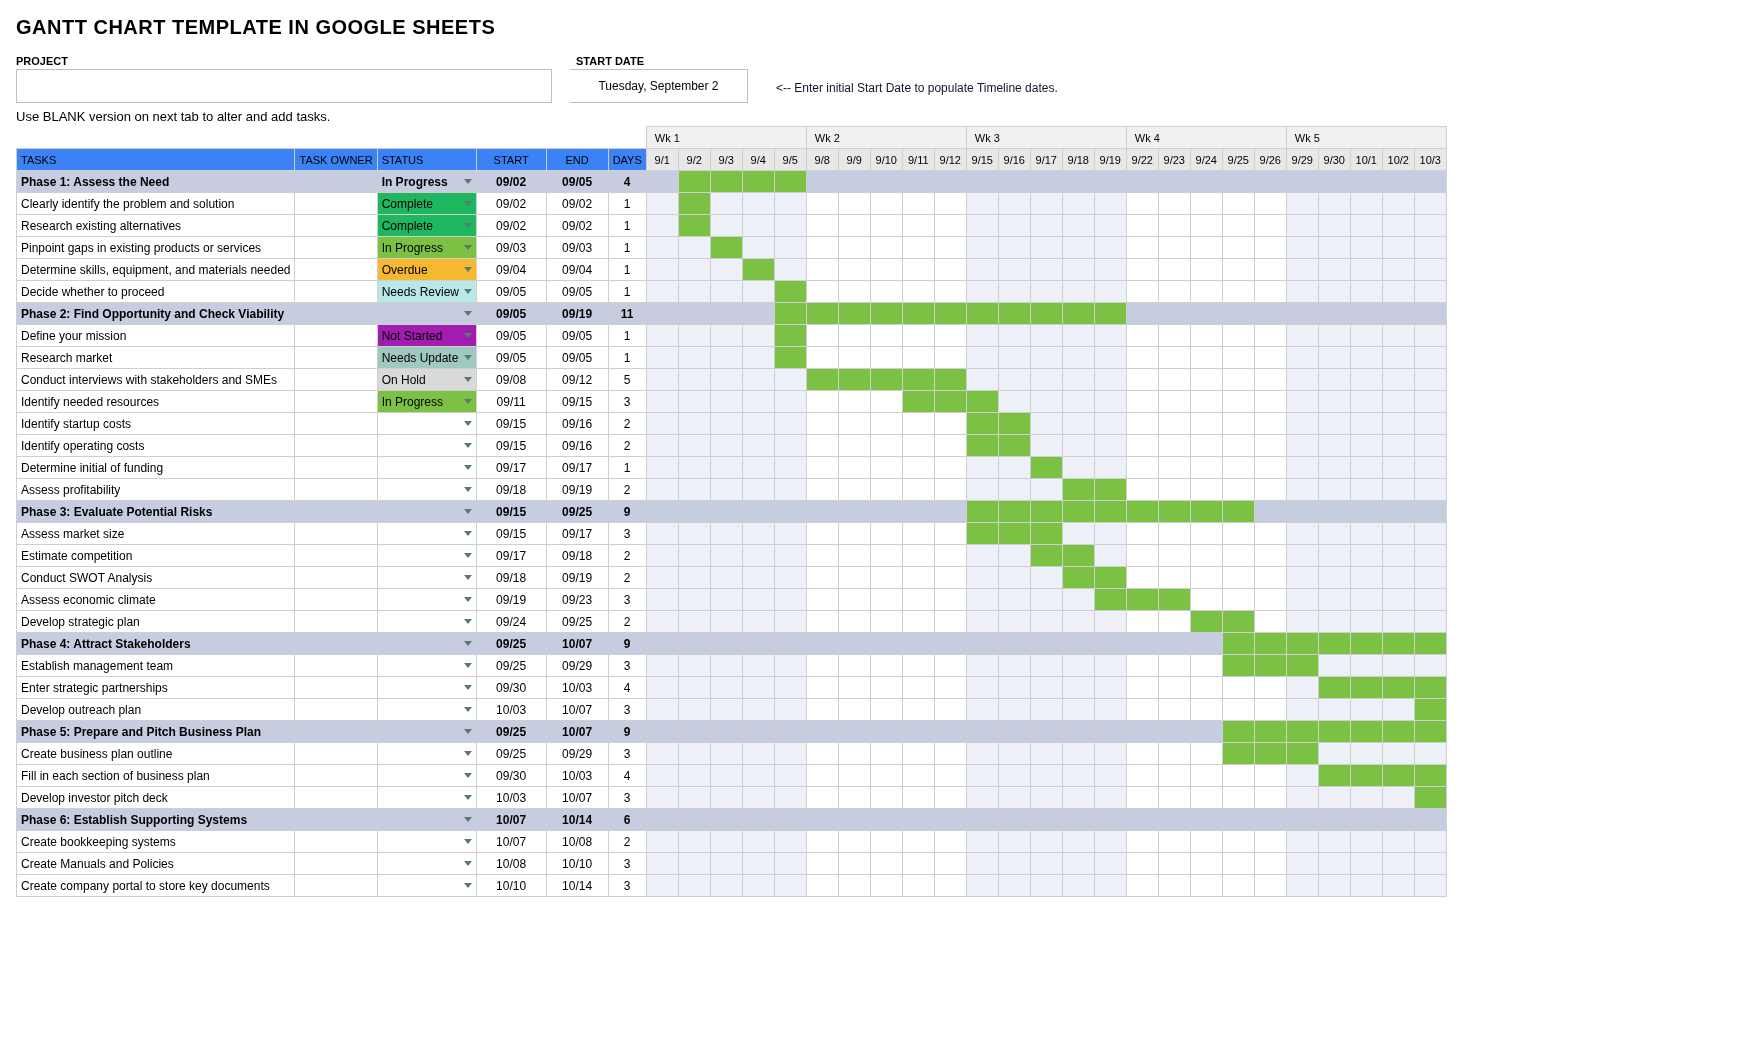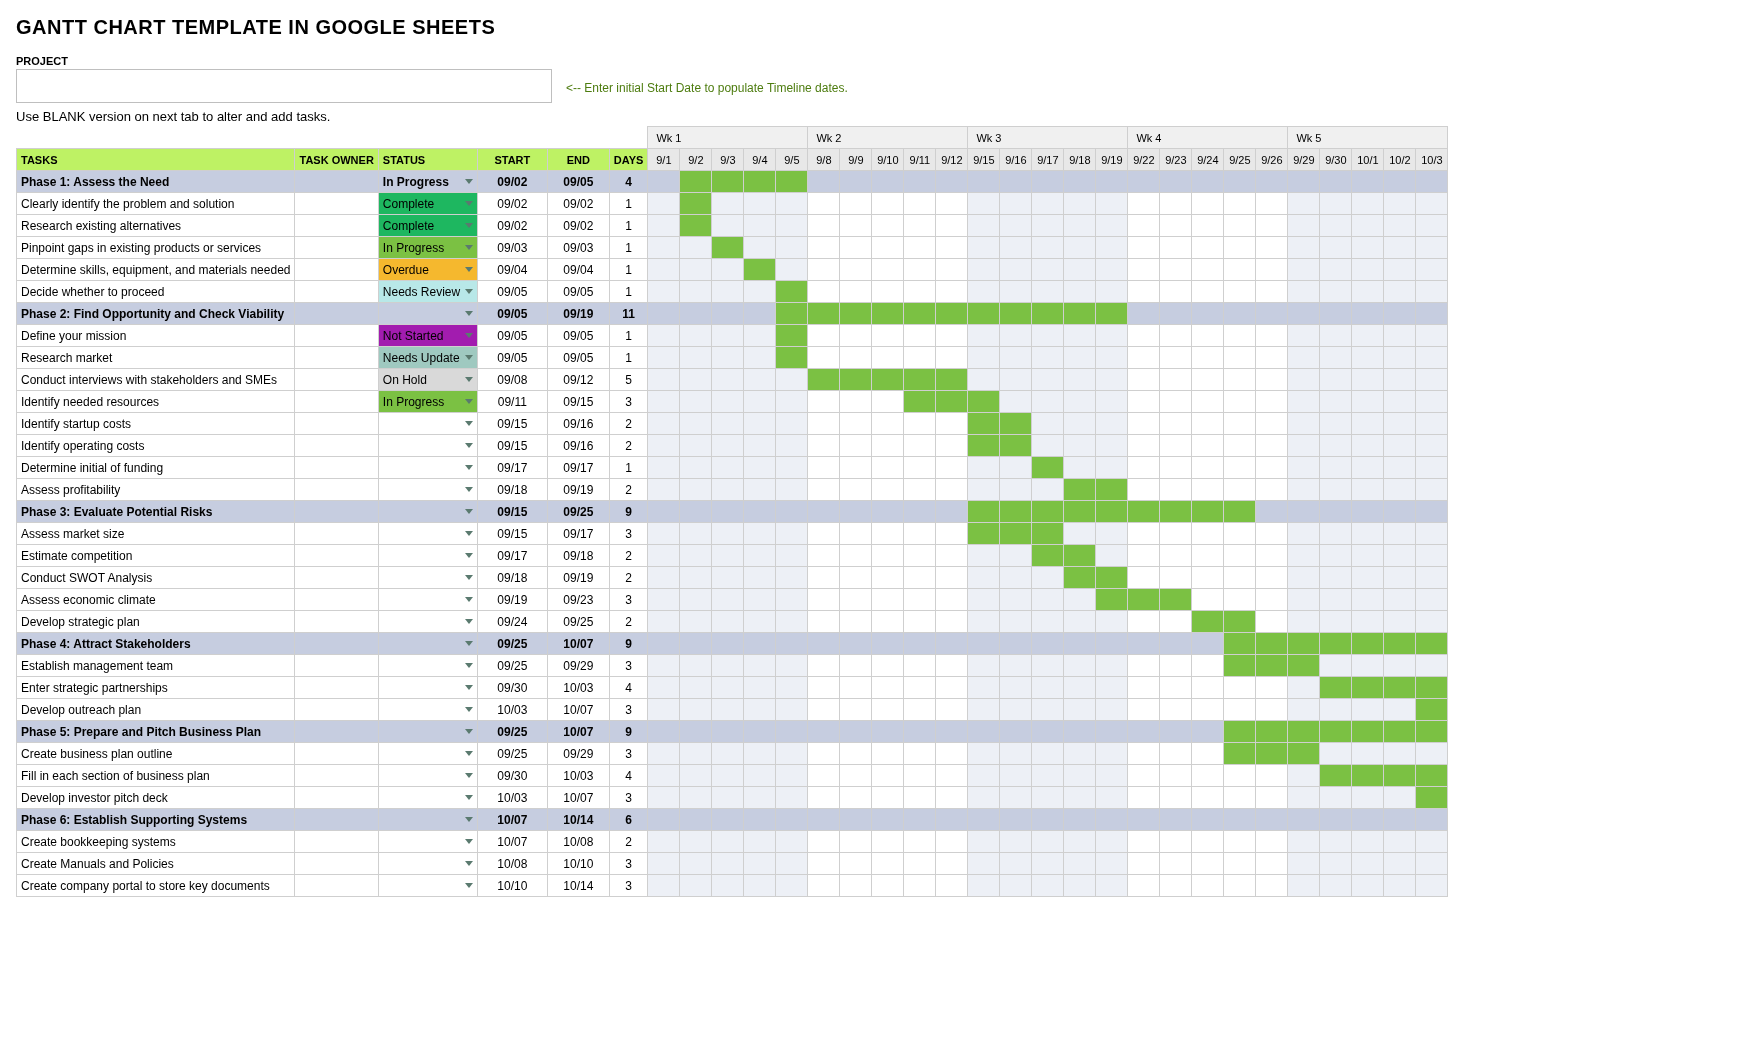--- a/index.html
+++ b/index.html
@@ -1,36 +1,36 @@
 <!DOCTYPE html>
 <html><head>
 <meta charset="utf-8">
 <style>
 *{box-sizing:border-box;margin:0;padding:0}
 body{font-family:Arial,Helvetica,sans-serif;background:#fff;color:#000;font-size:12px;padding:16px 16px 40px 16px}
 h1{font-size:20px;font-weight:700;letter-spacing:.5px;margin-bottom:16px}
-.meta-row{display:flex;align-items:flex-start;gap:4px;margin-bottom:6px}
+.meta-row{display:flex;align-items:flex-start;gap:18px;margin-bottom:6px}
 .meta-block{display:flex;flex-direction:column}
 .meta-label{font-size:11px;font-weight:700;margin-bottom:2px}
 .project-box{width:536px;height:34px;border:1px solid #bfbfbf;background:#fff}
 .start-date-wrap{margin-left:0}
 .date-box{width:178px;height:34px;border:1px solid #bfbfbf;border-left:none;display:flex;align-items:center;justify-content:center;font-size:12px}
-.hint{margin-left:10px;font-size:12px;color:#4d7c0f;align-self:flex-end;padding-bottom:8px}
+.hint{margin-left:10px;font-size:12px;color:#0f172a;align-self:flex-end;padding-bottom:8px}
 .instr{font-size:13px;margin:6px 0 0 0}
 .sheet{border-collapse:collapse;table-layout:fixed;margin-top:2px}
 .sheet th,.sheet td{border:1px solid #cfcfcf;height:22px;vertical-align:middle;padding:0 4px;white-space:nowrap;overflow:hidden}
 .col-task{width:264px;text-align:left}
 .col-owner{width:71px;text-align:right}
 .col-status{width:99px;text-align:left;position:relative;padding-right:18px}
 .col-start{width:70px;text-align:center}
 .col-end{width:62px;text-align:center}
 .col-days{width:37px;text-align:center}
 .col-day{width:32px;text-align:center;font-size:11px}
 .wk-hdr th{background:#f0f0f0;font-weight:400;font-size:11px;text-align:left;padding-left:8px}
-.hdr th{background:#bef264;font-weight:700;font-size:11px}
+.hdr th{background:#3b82f6;font-weight:400;font-size:11px}
 .hdr .col-day{background:#e8e8e8;font-weight:400}
 .phase td{background:#c6cde0;font-weight:700}
 .phase .col-day{background:#c6cde0}
 .weekday-even{background:#edf0f6}
 .weekday-odd{background:#fff}
 .bar{background:#7bc143 !important;border-color:#7bc143}
 .drop::after{content:"";position:absolute;right:4px;top:50%;margin-top:-3px;border-left:4px solid transparent;border-right:4px solid transparent;border-top:5px solid #5a7a6f}
 .st-inprogress{background:#7bc143}
 .st-complete{background:#1eb760}
 .st-overdue{background:#f5b82e}
@@ -41,20 +41,24 @@
 </style>
 </head>
 <body>
 
 <h1>GANTT CHART TEMPLATE IN GOOGLE SHEETS</h1>
 
 <div class="meta-row">
   <div class="meta-block">
     <div class="meta-label">PROJECT</div>
     <input class="project-box" value="" style="">
+  </div>
+  <div class="meta-block start-date-wrap">
+    <div class="meta-label" style="padding-left:6px">START DATE</div>
+    <div class="date-box">Tuesday, September 2</div>
   </div>
   <div class="hint">&lt;-- Enter initial Start Date to populate Timeline dates.</div>
 </div>
 
 <div class="instr">Use BLANK version on next tab to alter and add tasks.</div>
 
 <table class="sheet" id="gantt">
     <tbody>
       <tr class="wk-hdr">
         <th colspan="6" style="border: none; background: transparent;"></th>

